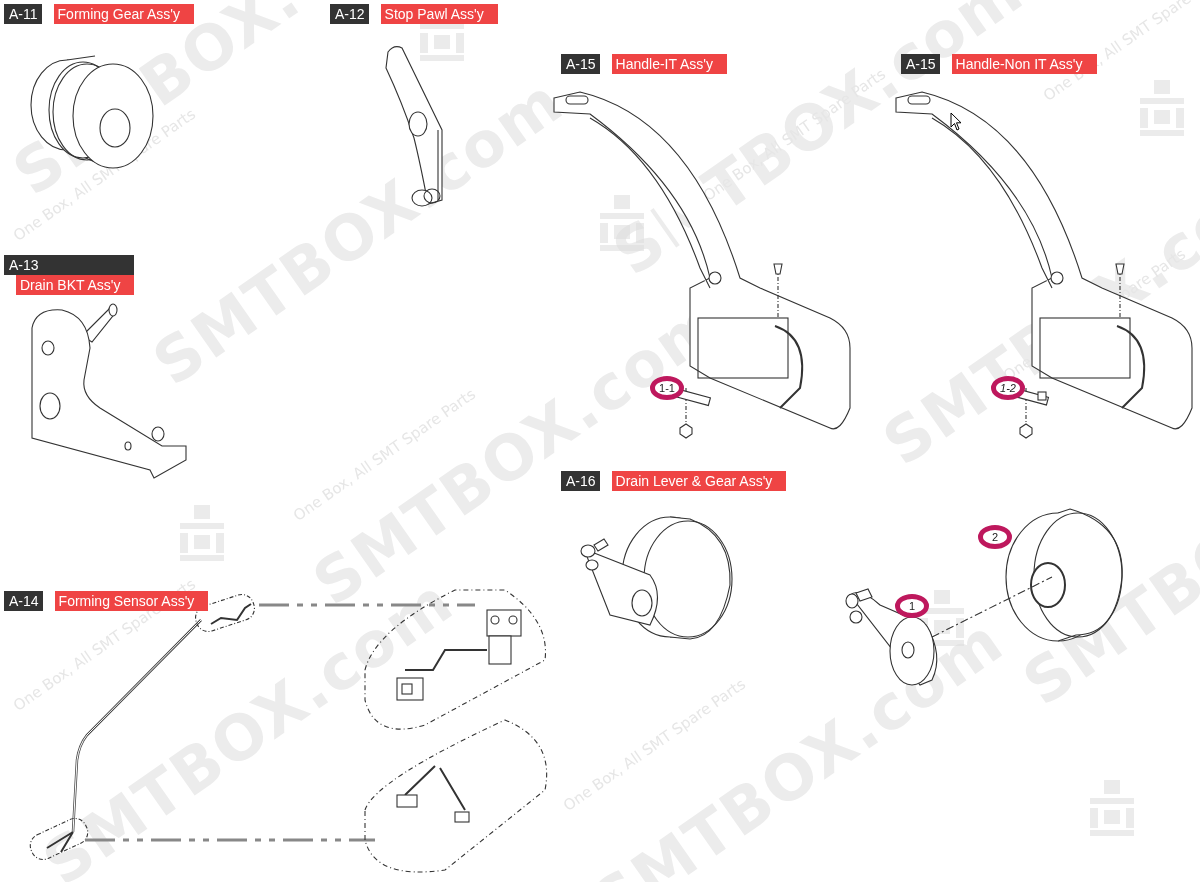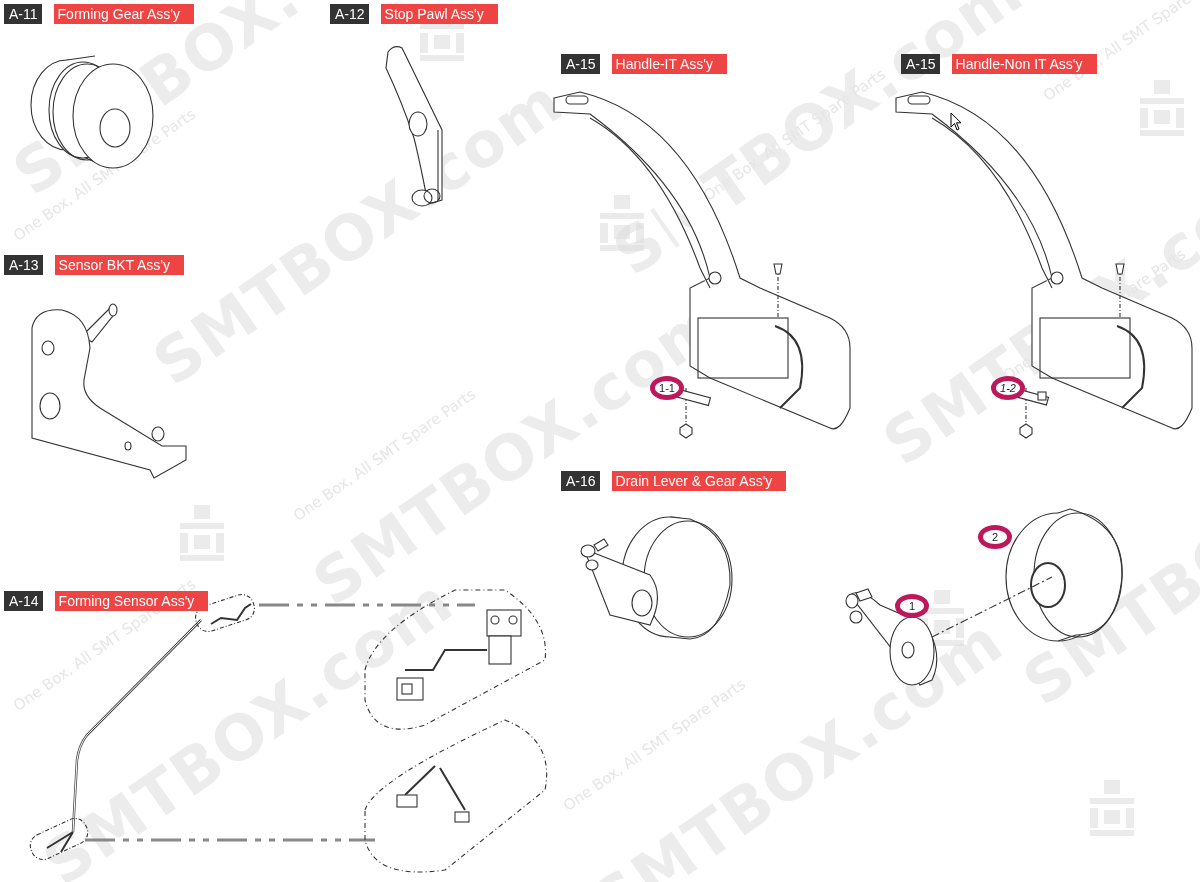--- a/index.html
+++ b/index.html
@@ -106,23 +106,23 @@
 </div>
 
 <div class="label" style="left:4px;top:4px;">
   <span class="code">A-11</span>
   <span class="name">Forming Gear Ass'y</span>
 </div>
 <div class="label" style="left:330px;top:4px;align-items:center;">
   <span class="code">A-12</span>
   <span class="name">Stop Pawl Ass'y</span>
 </div>
-<div class="label" style="left:4px;top:255px;">
+<div class="label" style="left:4px;top:255px;flex-direction:column;">
   <span class="code">A-13</span>
-  <span class="name">Sensor BKT Ass'y</span>
+  <span class="name">Drain BKT Ass'y</span>
 </div>
 <div class="label" style="left:4px;top:591px;">
   <span class="code">A-14</span>
   <span class="name">Forming Sensor Ass'y</span>
 </div>
 <div class="label" style="left:561px;top:54px;">
   <span class="code">A-15</span>
   <span class="name">Handle-IT Ass'y</span>
 </div>
 <div class="label" style="left:901px;top:54px;">

